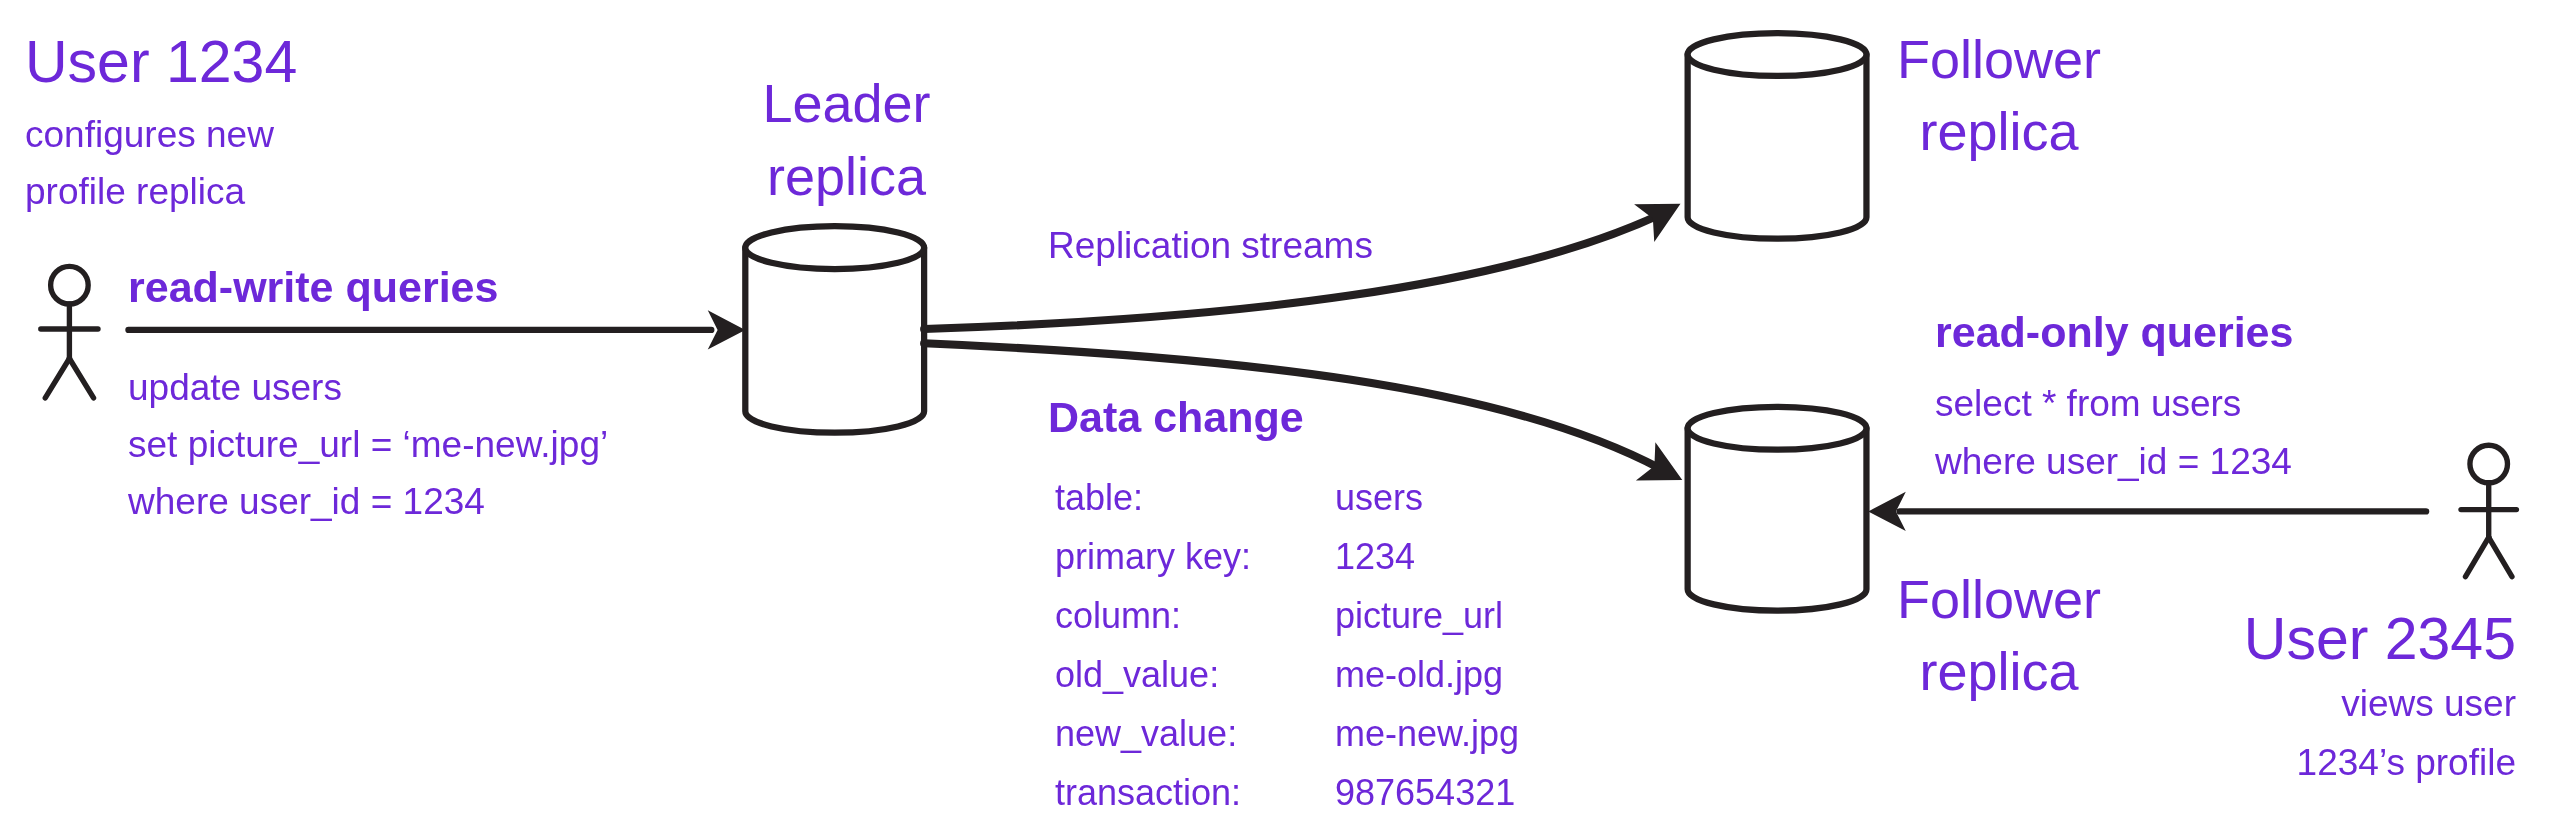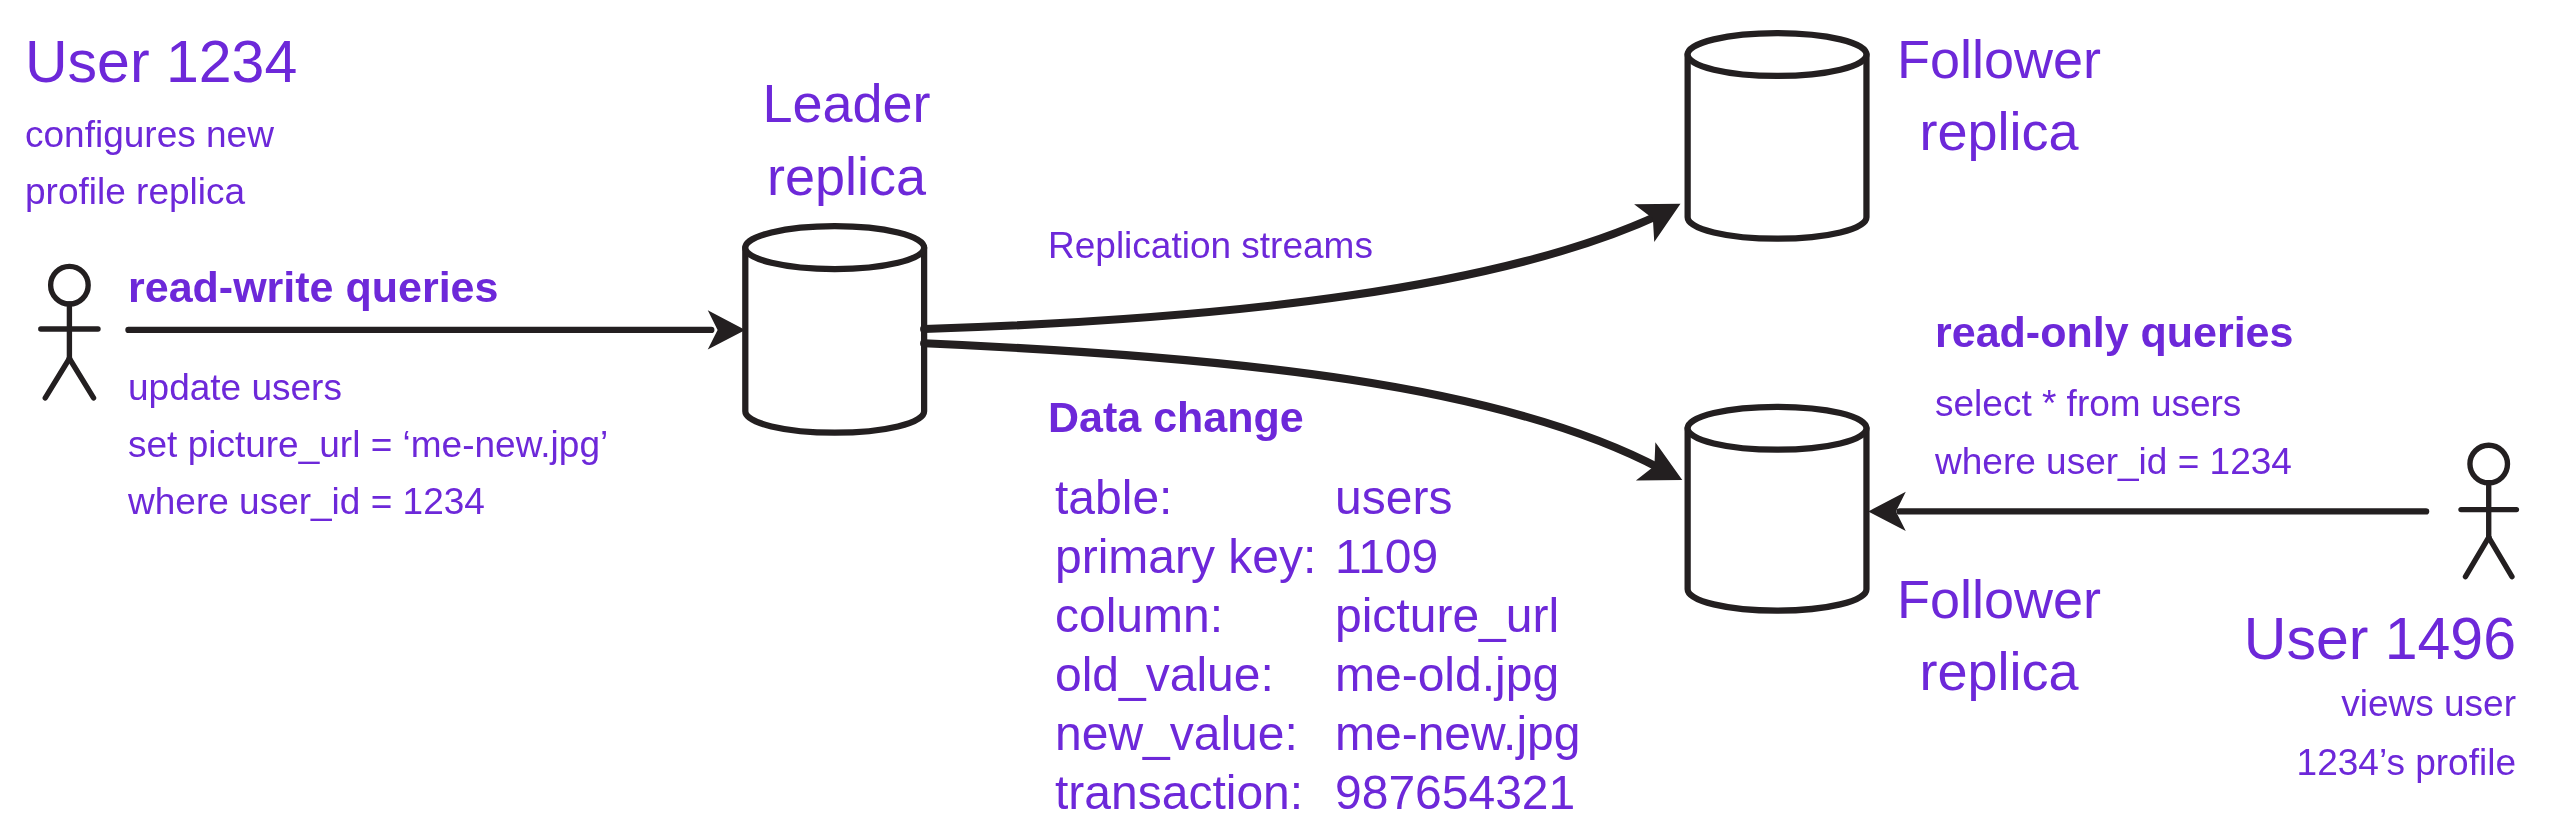--- a/index.html
+++ b/index.html
@@ -8,21 +8,21 @@
     position:relative; width:2576px; height:827px; background:#ffffff;
     font-family:"Liberation Sans", sans-serif; color:#6d28d9; overflow:hidden;
   }
   .abs { position:absolute; white-space:nowrap; }
   .title-lg   { font-size:59px; line-height:63px; font-weight:400; }
   .label-lg   { font-size:54px; line-height:72px; font-weight:400; }
   .body-txt   { font-size:37px; line-height:57px; font-weight:400; }
   .bold-hdr   { font-size:43px; line-height:58px; font-weight:700; }
   .center     { text-align:center; }
   .right      { text-align:right; }
-  .dc-table   { font-size:48px; line-height:59px; }
+  .dc-table   { font-size:36px; line-height:59px; }
   .dc-row .dc-label { display:inline-block; width:280px; }
   svg.diagram { position:absolute; left:0; top:0; }
 </style>
 </head>
 <body>
 
 <div class="canvas">
 
   <svg class="diagram" width="2576" height="827" viewBox="0 0 2880 925">
     <g stroke="#231f20" fill="none" stroke-linecap="round" stroke-linejoin="round">
@@ -97,21 +97,21 @@
 
   <div class="abs body-txt" style="left:1048px; top:217px;">Replication streams</div>
 
   <div class="abs bold-hdr" style="left:1048px; top:388px;">Data change</div>
 
   <div class="abs dc-table" style="left:1055px; top:468px;">
     <div class="dc-row">
       <span class="dc-label">table:</span><span>users</span>
     </div>
     <div class="dc-row">
-      <span class="dc-label">primary key:</span><span>1109</span>
+      <span class="dc-label">primary key:</span><span>1234</span>
     </div>
     <div class="dc-row">
       <span class="dc-label">column:</span><span>picture_url</span>
     </div>
     <div class="dc-row">
       <span class="dc-label">old_value:</span><span>me-old.jpg</span>
     </div>
     <div class="dc-row">
       <span class="dc-label">new_value:</span><span>me-new.jpg</span>
     </div>
@@ -129,20 +129,20 @@
     <div>Follower</div>
     <div>replica</div>
   </div>
 
   <div class="abs bold-hdr" style="left:1935px; top:303px;">read-only queries</div>
   <div class="abs body-txt" style="left:1935px; top:375px; line-height:58px;">
     <div>select * from users</div>
     <div>where user_id = 1234</div>
   </div>
 
-  <div class="abs title-lg right" style="right:60px; top:608px;">User 1496</div>
+  <div class="abs title-lg right" style="right:60px; top:608px;">User 2345</div>
   <div class="abs body-txt right" style="right:60px; top:674px; line-height:59px;">
     <div>views user</div>
     <div>1234’s profile</div>
   </div>
 
 </div>
 
 
 </body></html>

